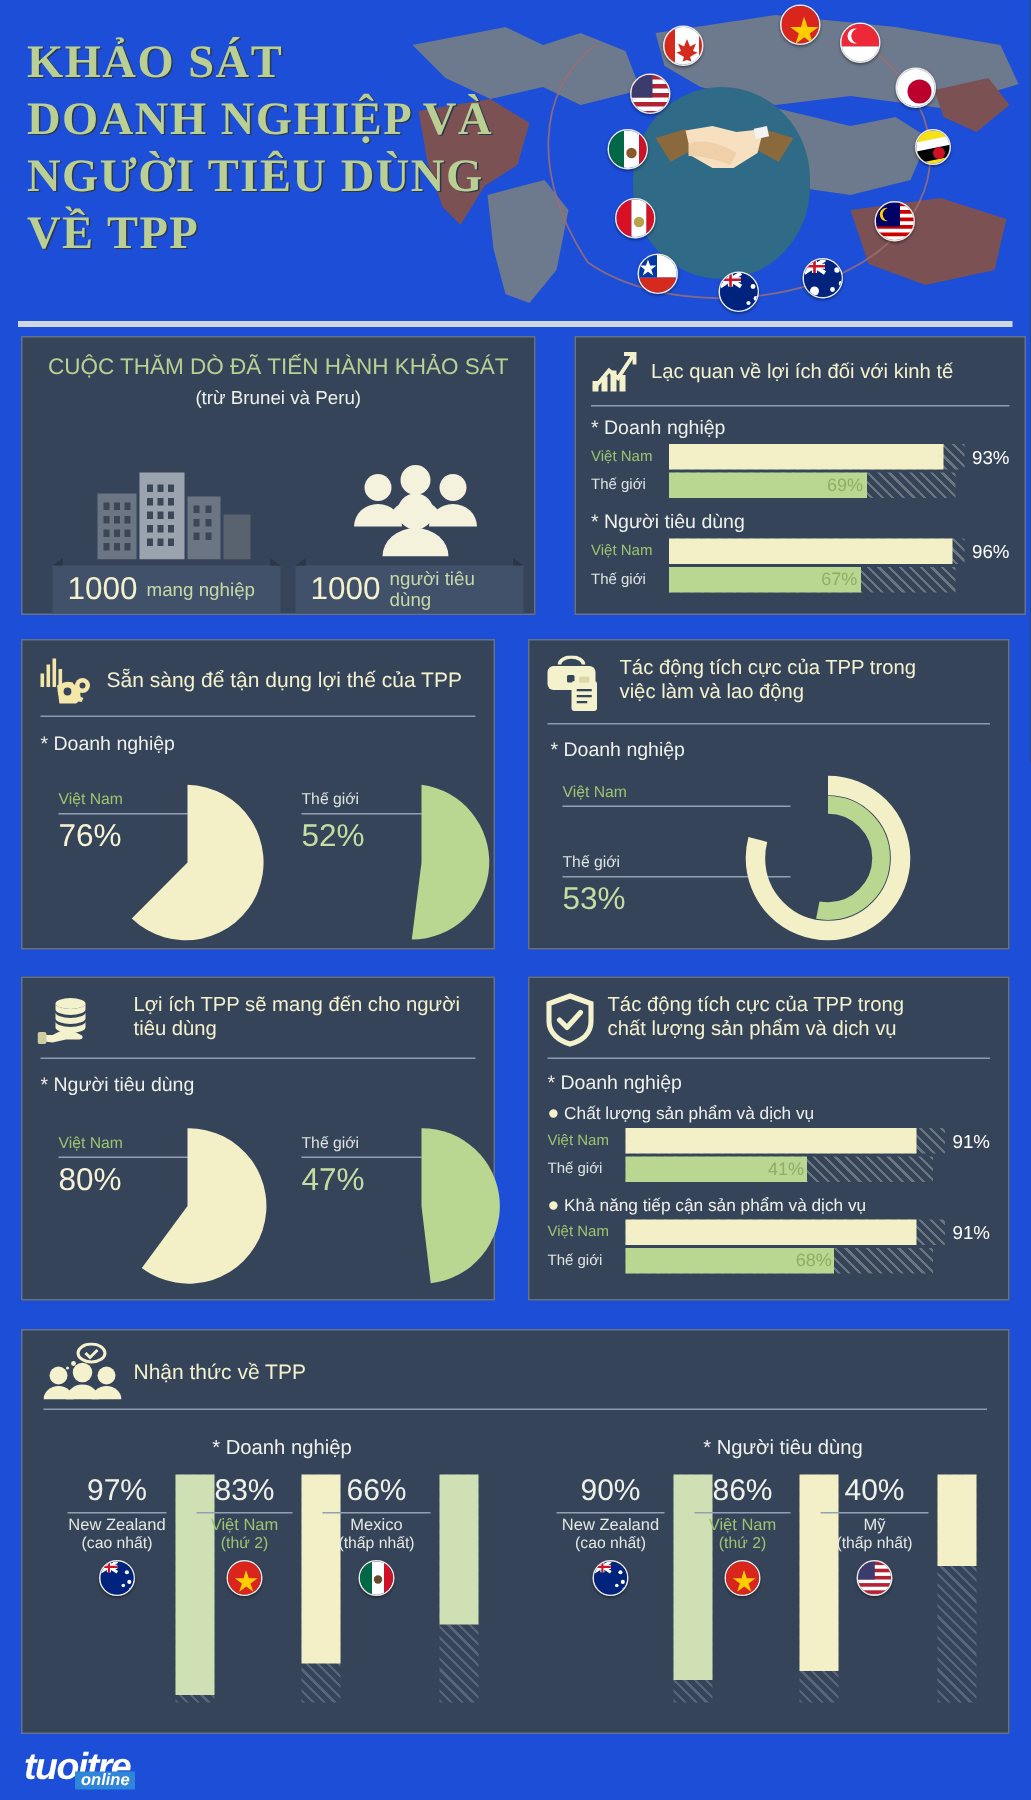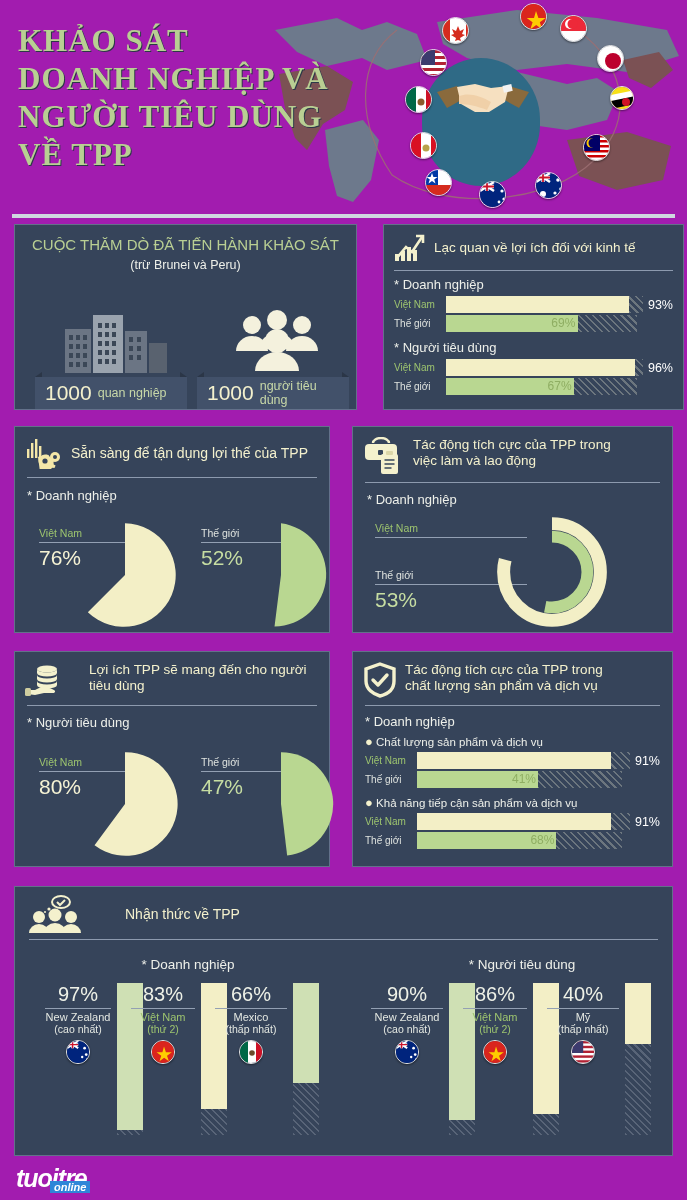--- a/index.html
+++ b/index.html
@@ -2,21 +2,21 @@
 <html><head>
 <meta charset="utf-8">
 <style>
   * { box-sizing: border-box; margin: 0; padding: 0; }
   html, body {
     width: 687px; height: 1200px;
     background: #36445a;
     font-family: "Liberation Sans", sans-serif;
     overflow: hidden;
   }
-  .page { position: relative; width: 687px; height: 1200px; background: #a21caf; }
+  .page { position: relative; width: 687px; height: 1200px; background: #1d4ed8; }
 
   
   .header { position: relative; height: 212px; width: 687px; overflow: hidden; }
   .header-title {
     position: absolute; left: 18px; top: 22px; z-index: 5;
     font-family: "Liberation Serif", serif;
     font-size: 31px; line-height: 38px; letter-spacing: 1px;
     color: #b9cf93; font-weight: 700;
     text-shadow: 1px 1px 0 #2c3848;
   }
@@ -336,21 +336,21 @@
           <path d="M29,42 a18,16 0 0 1 36,0 z"></path>
         <circle cx="47" cy="34" r="12"></circle>
           <path d="M25,64 a22,19 0 0 1 44,0 z"></path>
       </g>
     </svg>
 
     <div class="ribbon" style="left:20px; top:152px; width:152px;">
       <span class="fold-l"></span>
         <span class="fold-r"></span>
       <span class="big">1000</span>
-      <span class="small">quan nghiệp</span>
+      <span class="small">mang nghiệp</span>
     </div>
     <div class="ribbon" style="left:182px; top:152px; width:152px;">
       <span class="fold-l"></span>
         <span class="fold-r"></span>
       <span class="big">1000</span>
       <span class="small">người tiêu dùng</span>
     </div>
   </div>
 
   <div class="panel" style="left:383px; top:224px; width:301px; height:186px;">
@@ -574,21 +574,21 @@
         <span class="cat world">Thế giới</span>
         <span class="track" style="margin-right:38px;">
           <span class="fill green" style="width:68%"></span>
           <span class="val-in" style="right:auto; left:68%; transform:translateX(-108%);">68%</span>
         </span>
       </div>
     </div>
   </div>
 
   <div class="panel" style="left:14px; top:886px; width:659px; height:270px;">
-    <div style="display:flex; align-items:center; padding:8px 0 0 14px;gap:36px;">
+    <div style="display:flex; align-items:center; padding:8px 0 0 14px;">
       <svg width="52" height="38" viewBox="0 0 52 38">
         <g fill="#f4f1cd">
           <circle cx="10" cy="22" r="6"></circle>
             <path d="M0,38 a10,9 0 0 1 20,0 z"></path>
           <circle cx="26" cy="20" r="6.5"></circle>
             <path d="M15,38 a11,10 0 0 1 22,0 z"></path>
           <circle cx="42" cy="22" r="6"></circle>
             <path d="M32,38 a10,9 0 0 1 20,0 z"></path>
         </g>
         <g fill="none" stroke="#f4f1cd" stroke-width="2">

